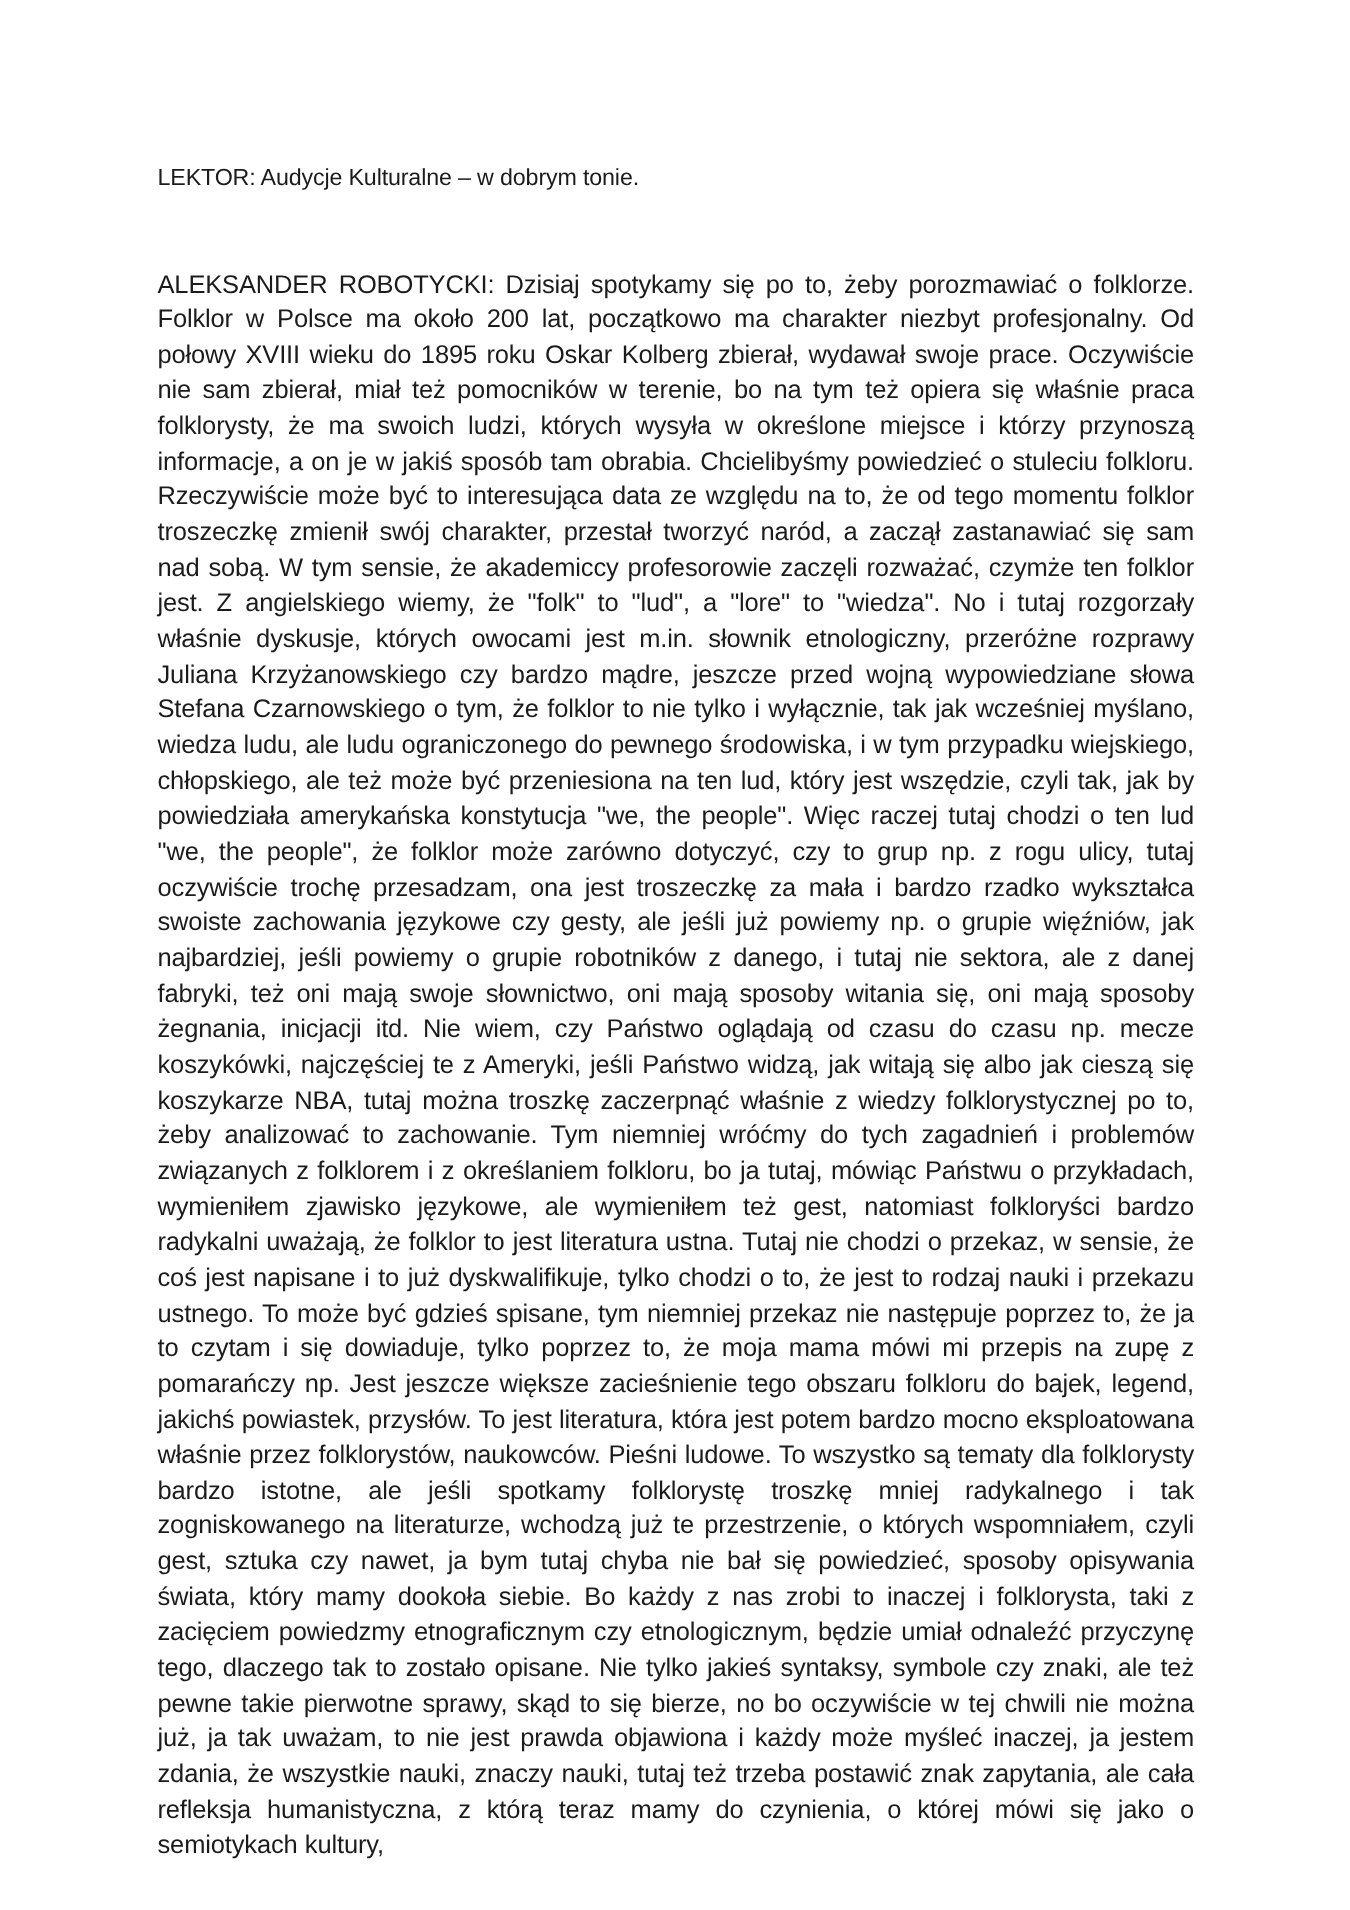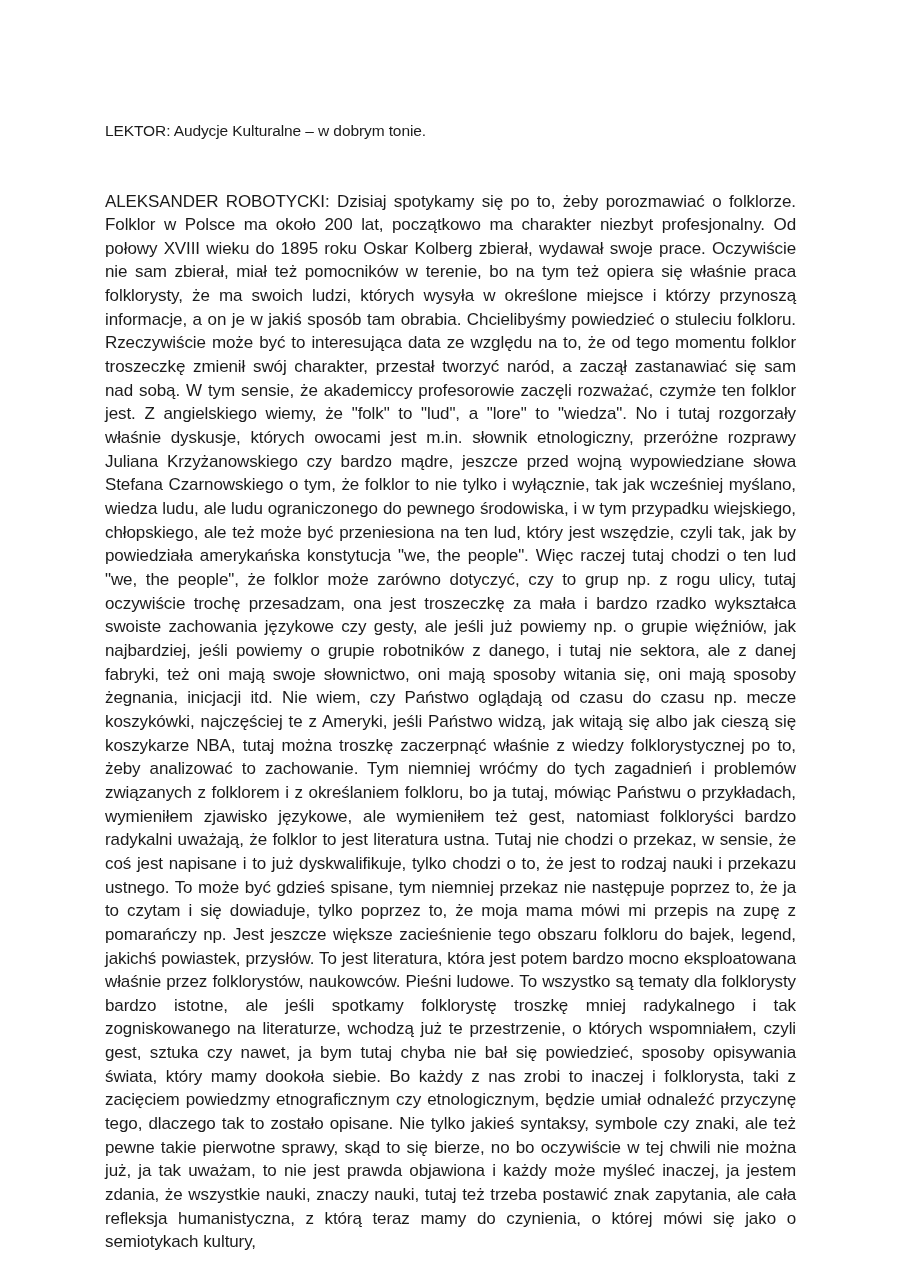--- a/index.html
+++ b/index.html
@@ -13,21 +13,20 @@
     font-family: "Liberation Sans", "DejaVu Sans", sans-serif;
     color: #1b1b1b;
     overflow: hidden;
     position: relative;
   }
   .page {
     position: absolute;
     left: 105px;
     top: 107px;
     width: 691px;
-    margin-top: 12px;
   }
   .header-line {
     font-size: 15.5px;
     line-height: 23.5px;
     letter-spacing: -0.1px;
     white-space: nowrap;
   }
   .transcript-paragraph {
     margin-top: 47px;
     font-size: 17px;

